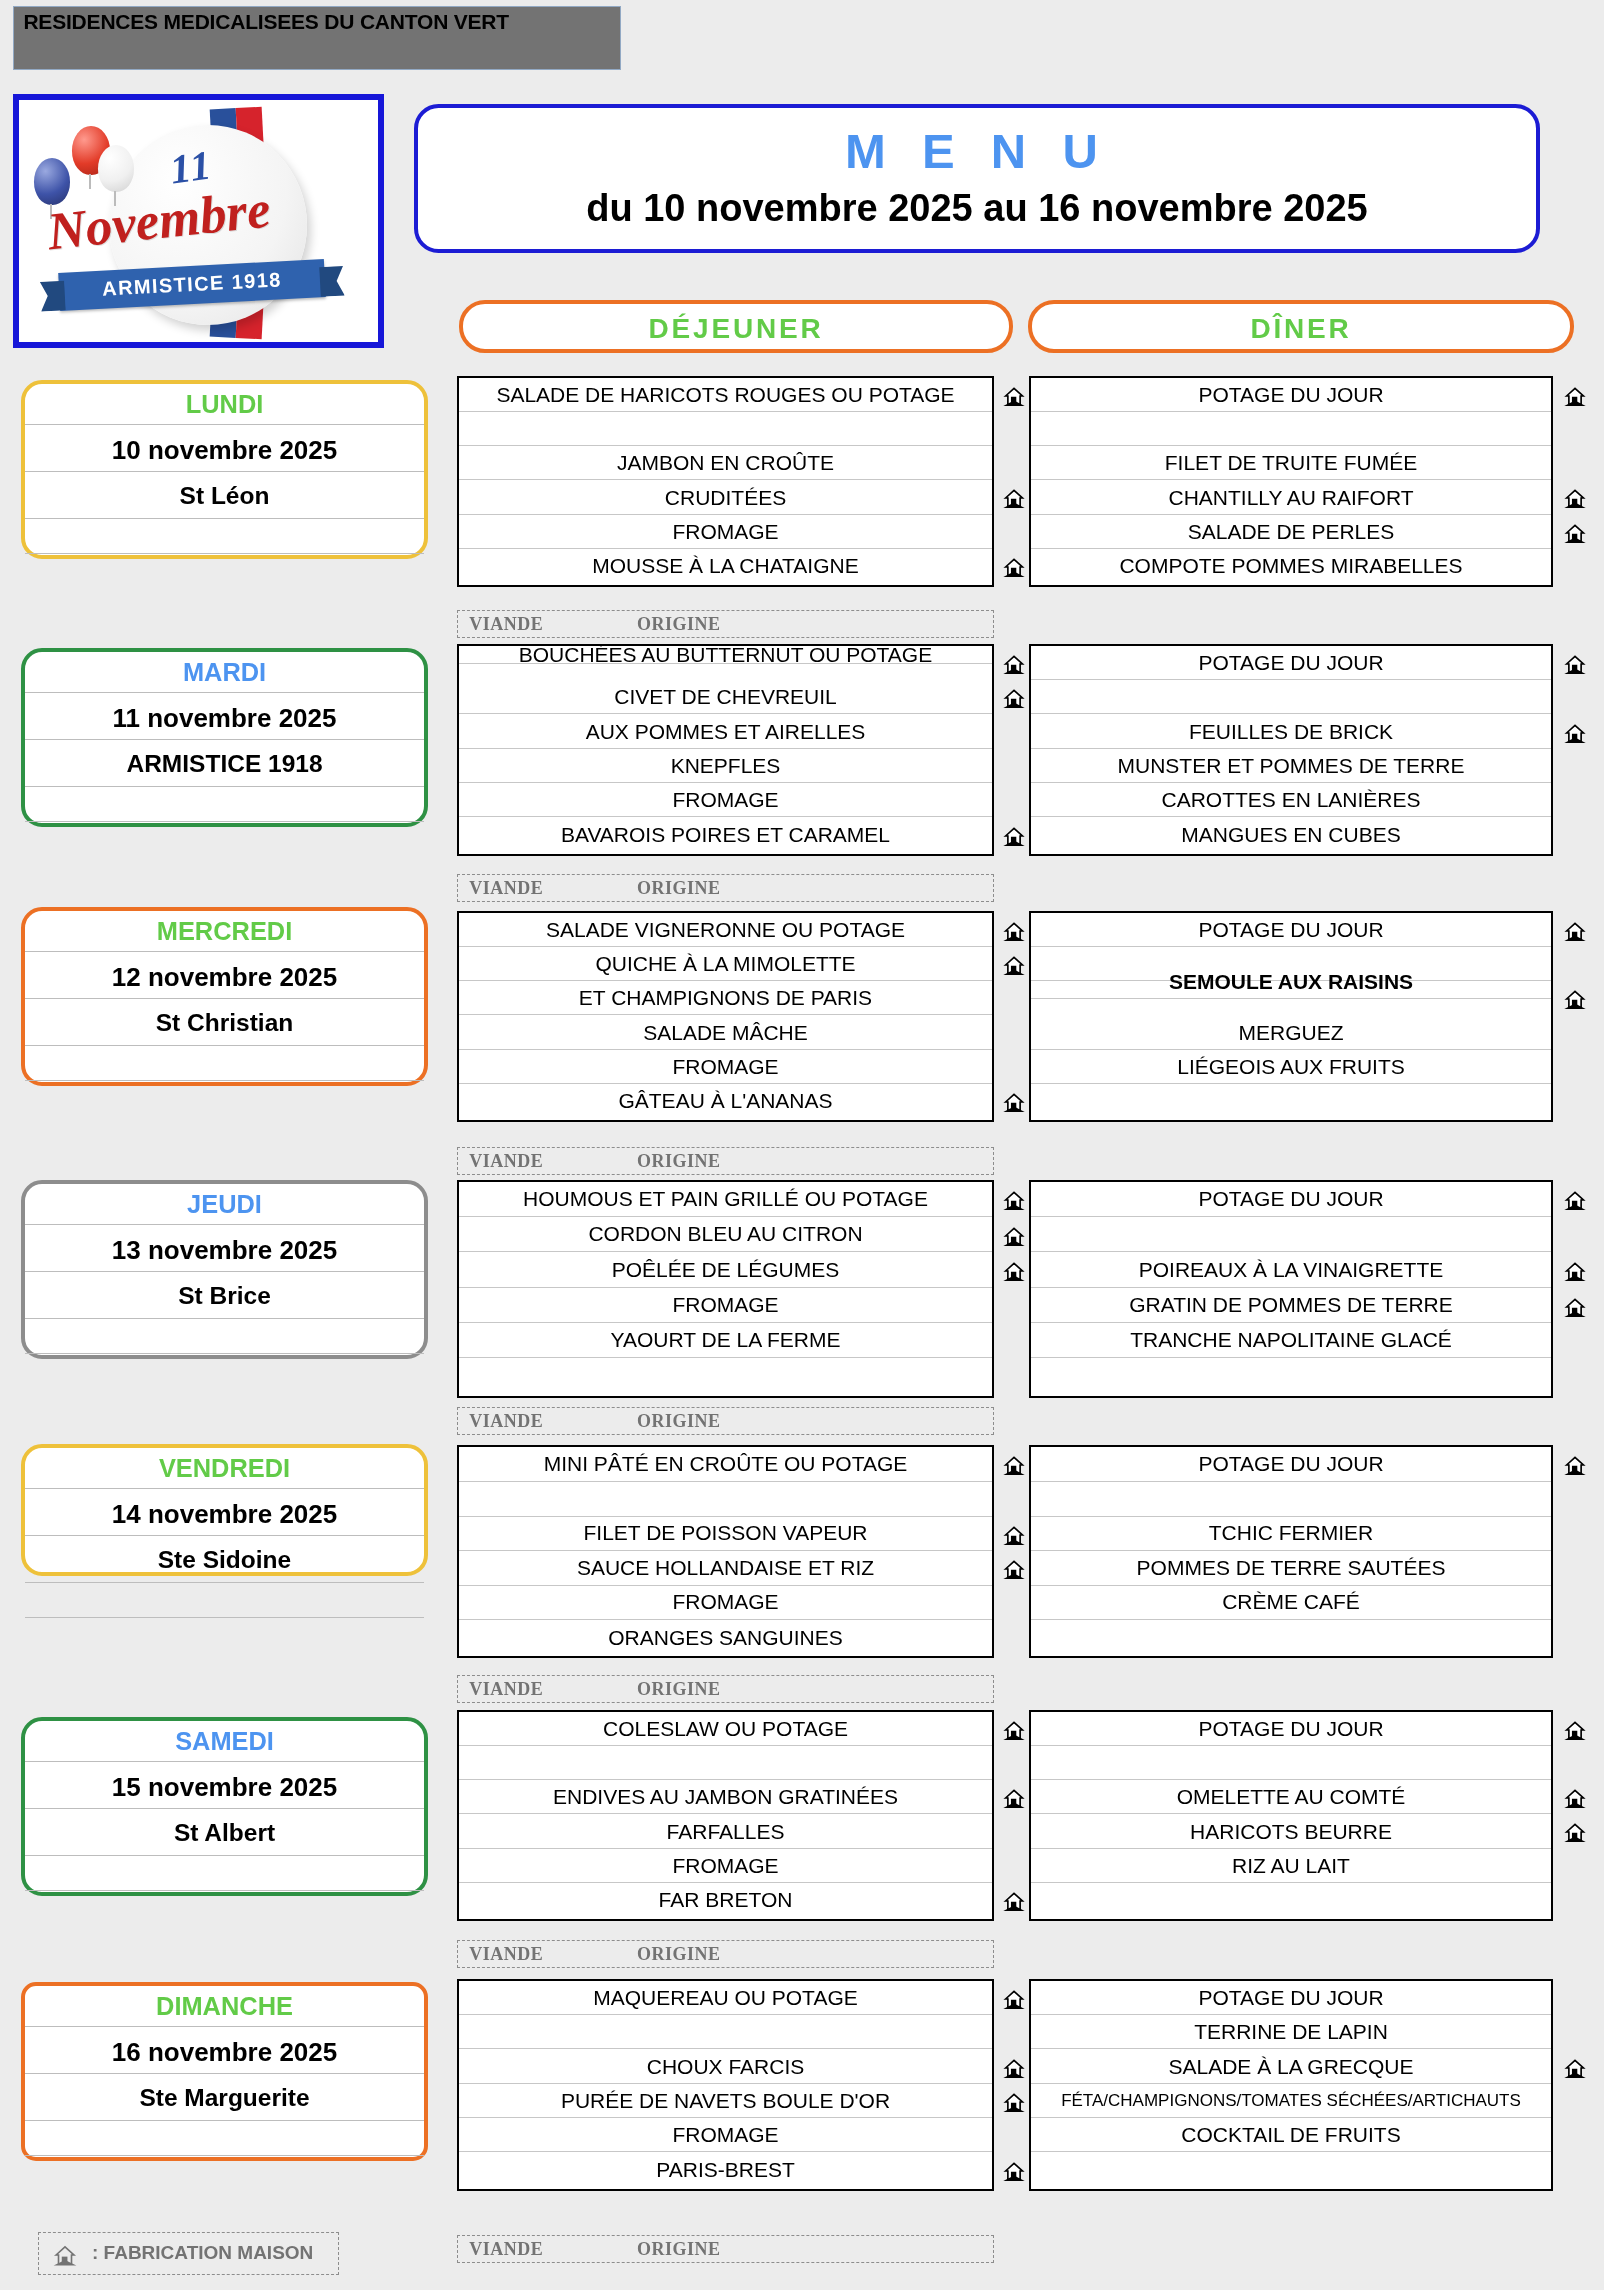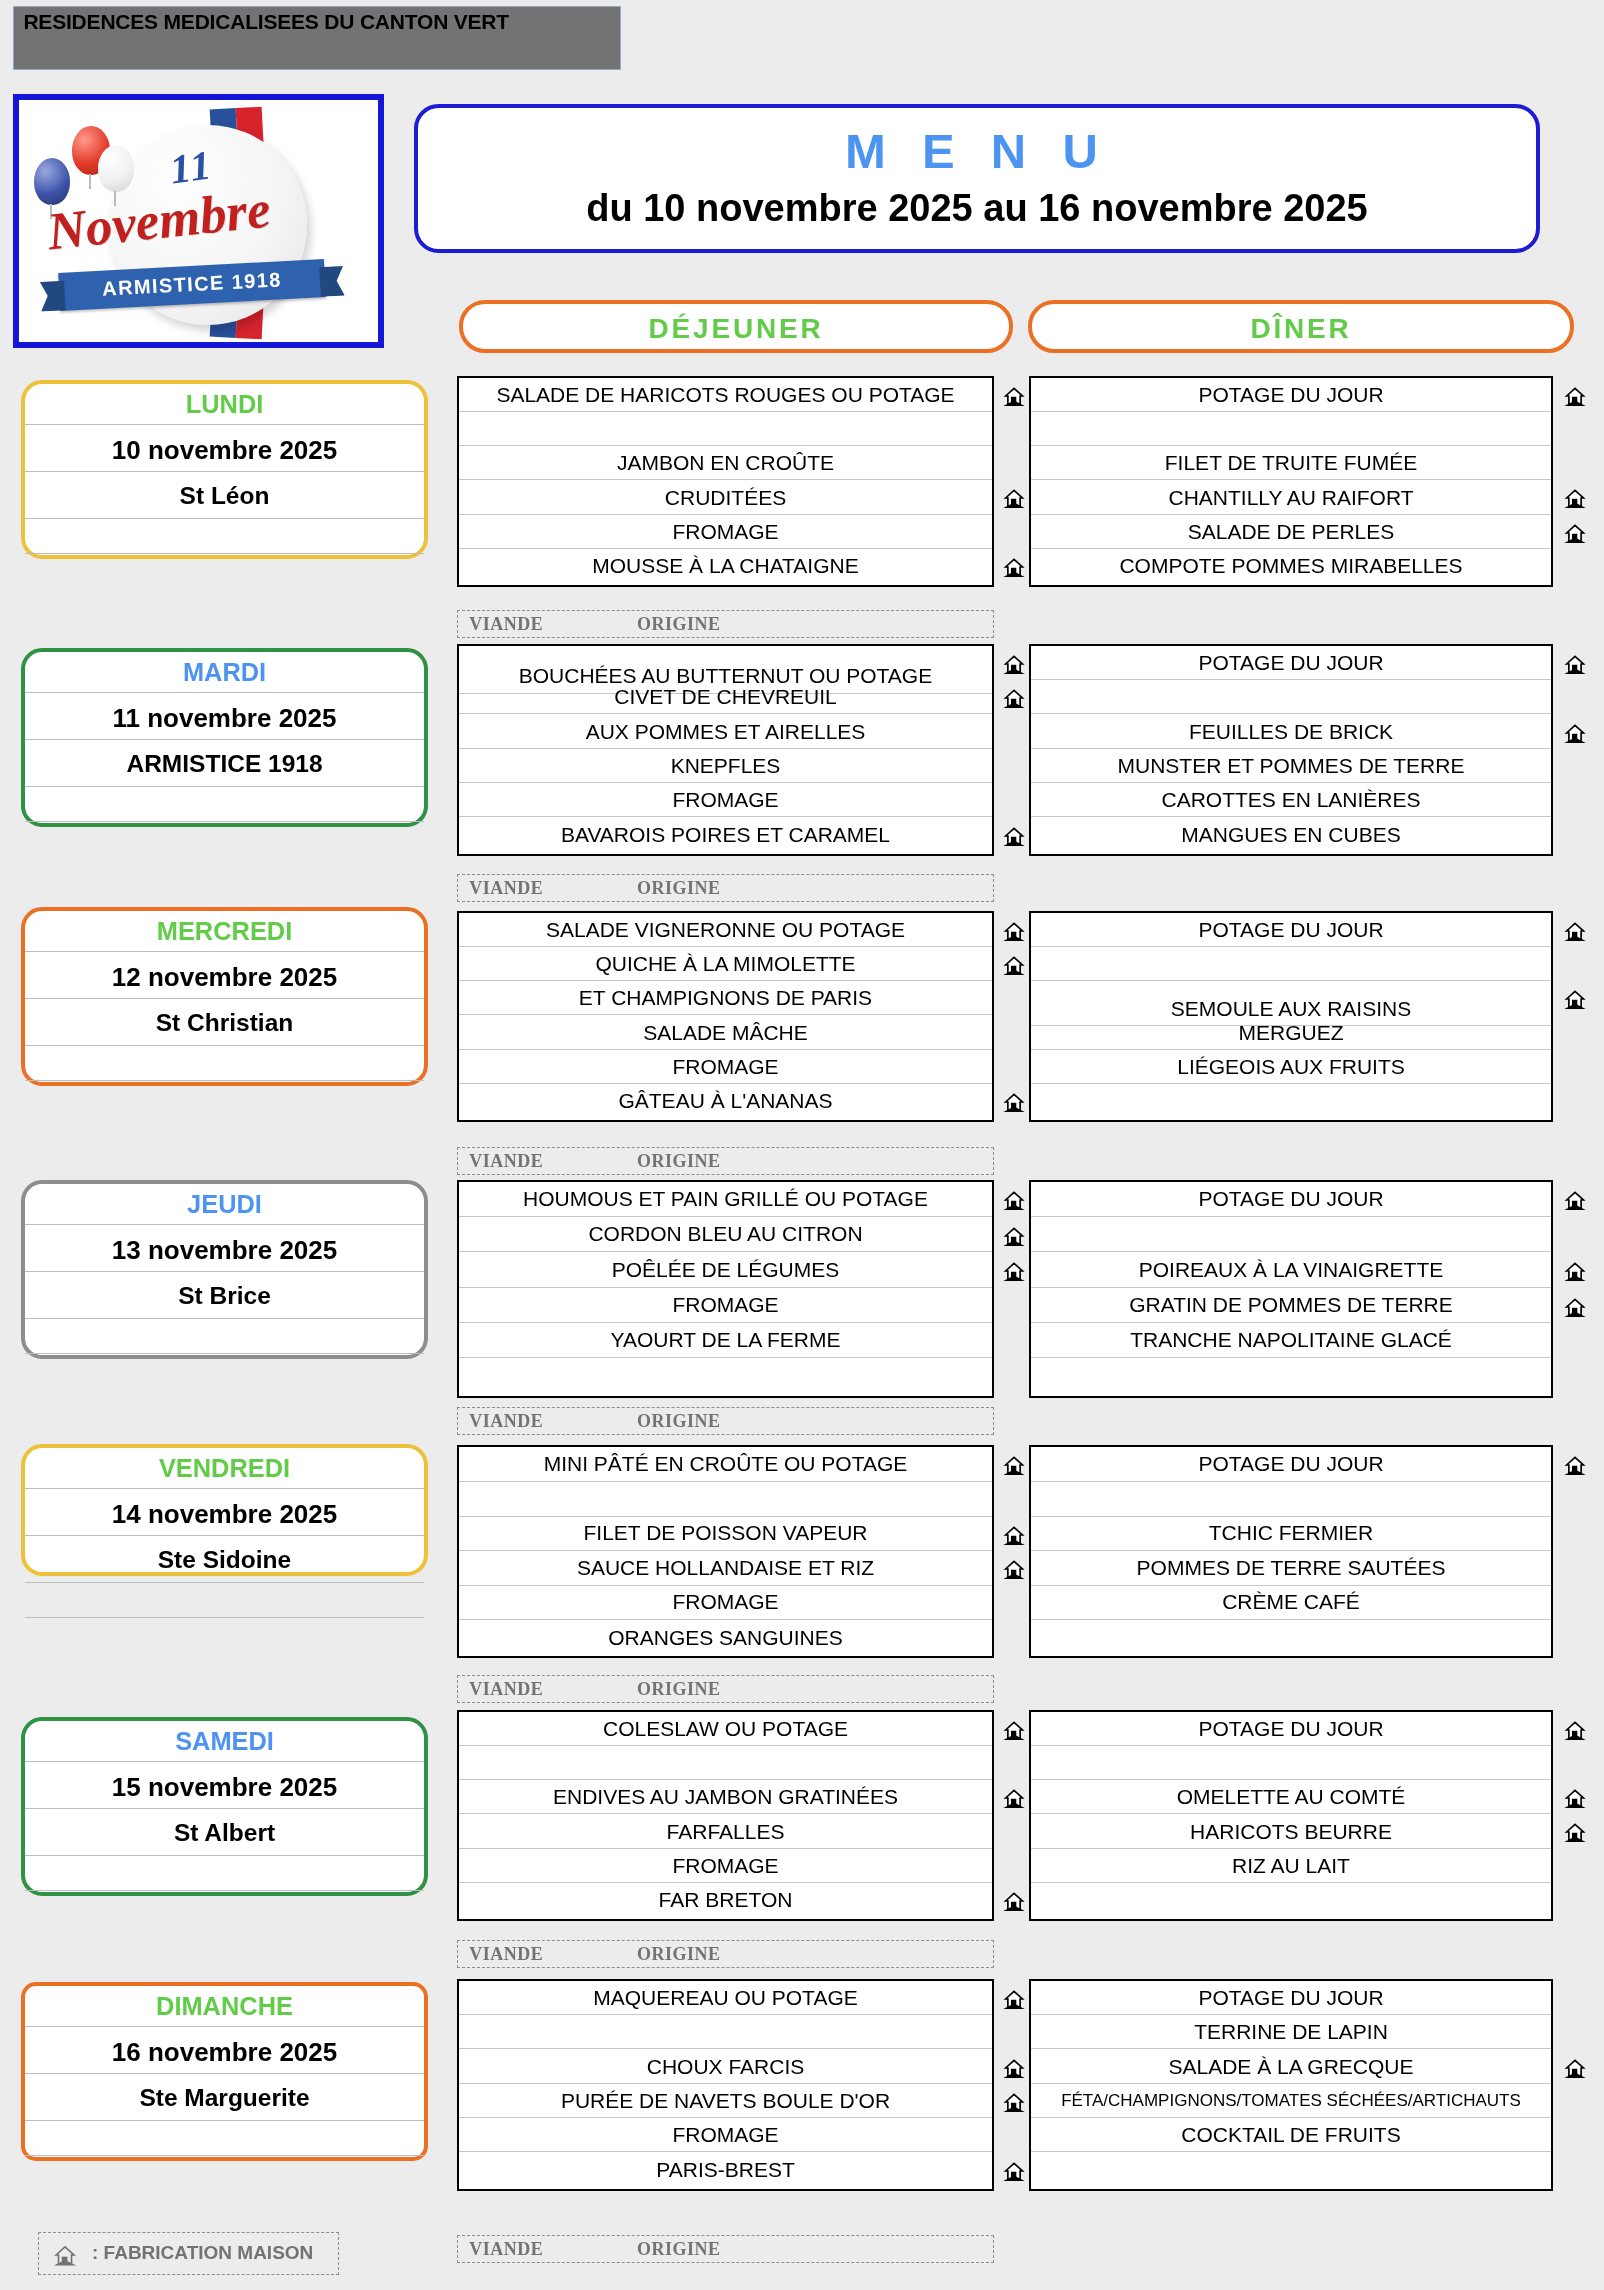--- a/index.html
+++ b/index.html
@@ -319,21 +319,21 @@
       <div class="day-card" style="top: 648px; height: 179px; border-color: rgb(46, 145, 68);">
         <div class="dline" style="top:40px"></div>
         <div class="dline" style="top:87px"></div>
         <div class="dline" style="top:134px"></div>
         <div class="dline" style="top:169px"></div>
         <div class="day-name" style="color:#4d94f0">MARDI</div>
         <div class="day-date">11 novembre 2025</div>
         <div class="day-saint">ARMISTICE 1918</div>
       </div>
       <div class="mealblock" style="left: 457px; top: 644px; width: 537px; height: 212px;">
-        <div class="mrow" style="top: 12px; height: 36px; padding-left: 48px;">
+        <div class="mrow" style="top: 0px; height: 18px; padding-left: 48px;">
           <span>BOUCHÉES AU BUTTERNUT OU POTAGE</span>
         </div>
         <div class="mrow" style="top: 34px; height: 34px;">
           <span>CIVET DE CHEVREUIL</span>
         </div>
         <div class="mrow" style="top: 69px; height: 34px;">
           <span>AUX POMMES ET AIRELLES</span>
         </div>
         <div class="mrow" style="top: 103px; height: 34px;">
           <span>KNEPFLES</span>
@@ -470,21 +470,21 @@
           </svg>
         </div>
       </div>
       <div class="mealblock" style="left: 1029px; top: 911px; width: 524px; height: 211px;">
         <div class="mrow" style="top: 0px; height: 34px;">
           <span>POTAGE DU JOUR</span>
         </div>
         <div class="mrow" style="top: 34px; height: 34px;">
           <span></span>
         </div>
-        <div class="mrow" style="top: 79px; height: 34px;">
+        <div class="mrow" style="top: 52px; height: 34px; font-weight: bold;">
           <span>SEMOULE AUX RAISINS</span>
         </div>
         <div class="mrow" style="top: 103px; height: 34px;">
           <span>MERGUEZ</span>
         </div>
         <div class="mrow" style="top: 137px; height: 34px;">
           <span>LIÉGEOIS AUX FRUITS</span>
         </div>
         <div class="mrow" style="top: 171px; height: 34px;">
           <span></span>

